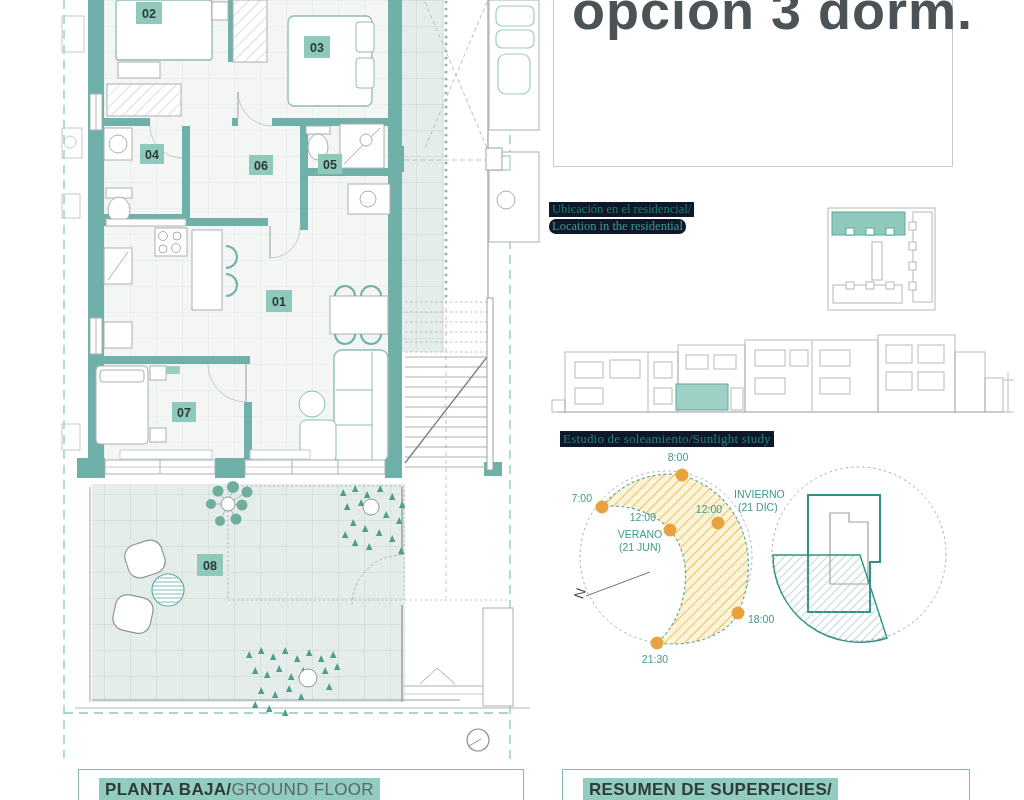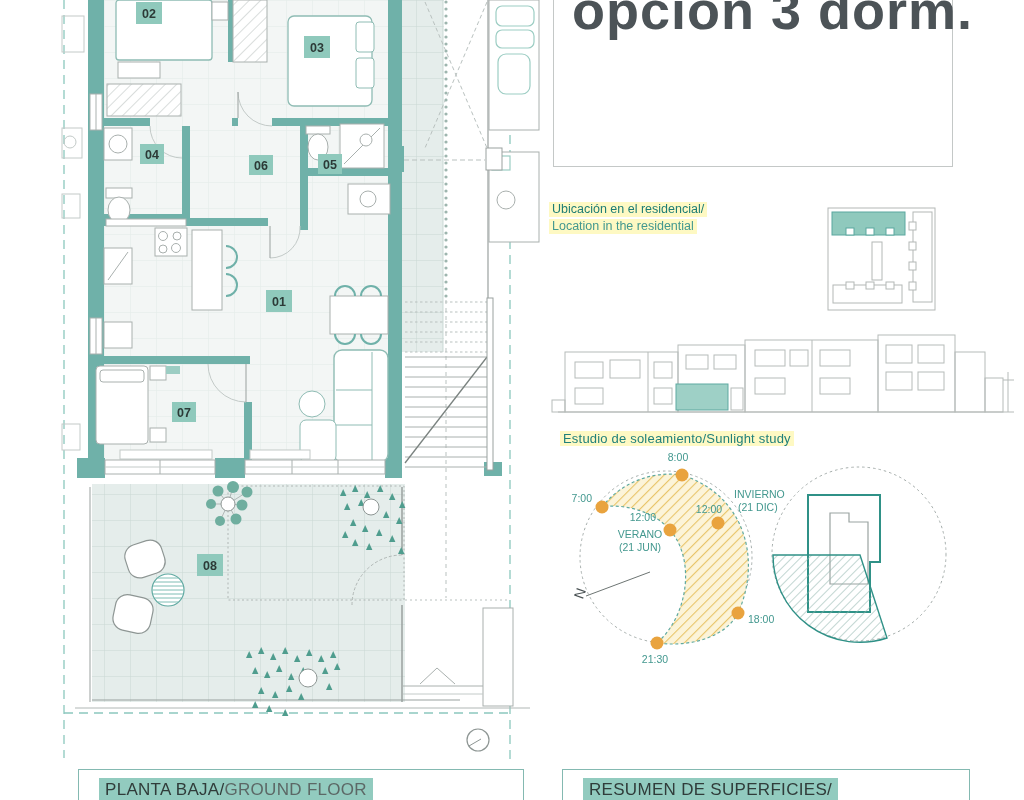--- a/index.html
+++ b/index.html
@@ -3,33 +3,33 @@
 <meta charset="utf-8">
 <style>
   html,body{margin:0;padding:0;background:#ffffff;}
   #canvas{position:relative;width:1024px;height:800px;background:#fff;overflow:hidden;
           font-family:"Liberation Sans",sans-serif;}
   .abs{position:absolute;}
   svg{display:block;}
   svg text{font-family:"Liberation Sans",sans-serif;}
   .title-box{border:1px solid #c4c8c7;background:#fff;}
   .big-title{font-size:54px;font-weight:bold;color:#4c5357;letter-spacing:1px;white-space:nowrap;line-height:1;}
-  .hl{background:#fef9c3;padding:0 3px;display:inline-block;}
+  .hl{background:#0f172a;padding:0 3px;display:inline-block;font-family:Liberation Serif, serif;}
   .loc-es{font-size:12.5px;color:#1d7c74;}
-  .loc-en{font-size:12.5px;color:#43988f;}
+  .loc-en{font-size:12.5px;color:#43988f;border-radius:7px;}
   .heading{font-size:13px;color:#21807a;letter-spacing:.2px;}
   .chip{fill:#8fc9bc;}
   .chip-txt{font-size:12.5px;font-weight:bold;fill:#2c3a37;text-anchor:middle;}
   .sun-time{font-size:10.5px;fill:#43988f;text-anchor:middle;}
   .sun-left{text-anchor:end;}
   .sun-right{text-anchor:start;}
   .footer-box{border:1.5px solid #84b9b1;background:#fff;}
   .footer-title{font-size:17px;letter-spacing:.3px;white-space:nowrap;}
   .footer-hl{background:#92cbbf;padding:2px 6px;display:inline-block;}
-  .es{font-weight:normal;color:#303c3a;}
+  .es{font-weight:bold;color:#303c3a;}
   .en{font-weight:normal;color:#5c6866;text-align:right;}
 </style>
 </head>
 <body>
 
 <div id="canvas">
 
   <svg class="abs" style="left:55px;top:0;" width="485" height="762" viewBox="55 0 485 762">
     <defs>
       <pattern id="grid" width="26" height="26" patternUnits="userSpaceOnUse">

